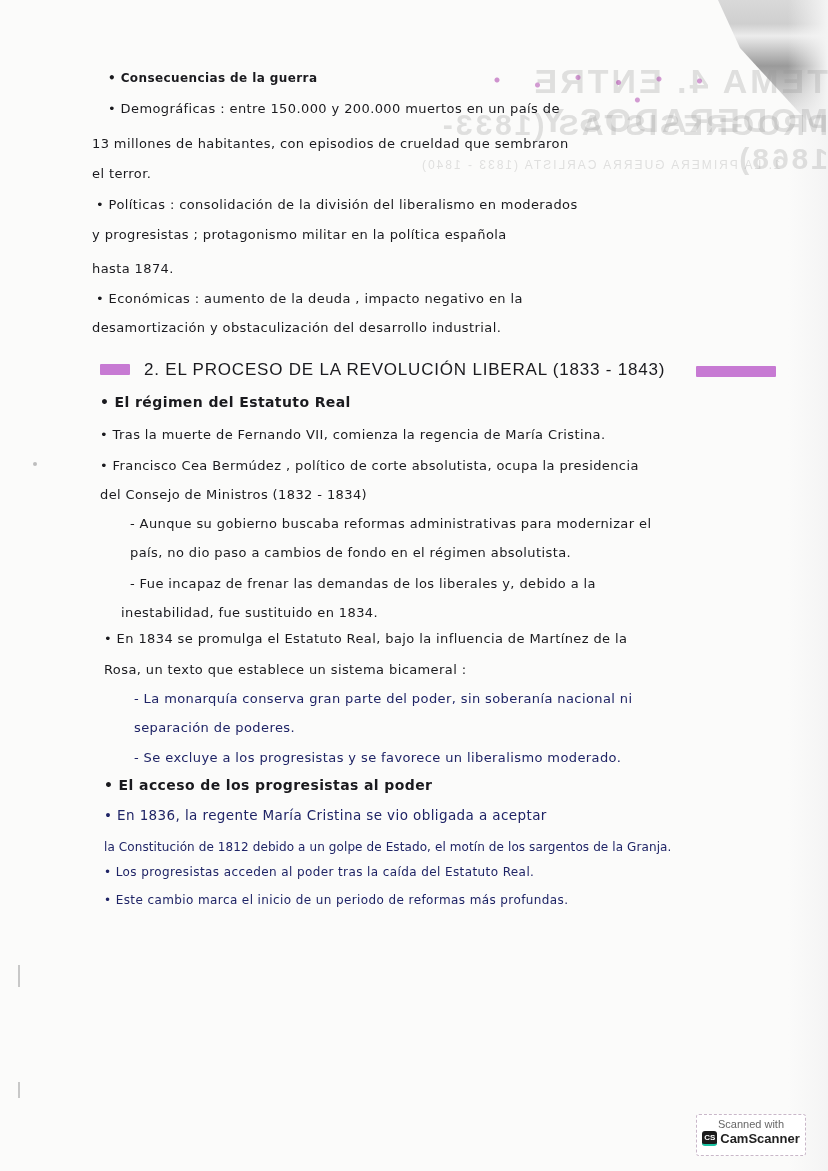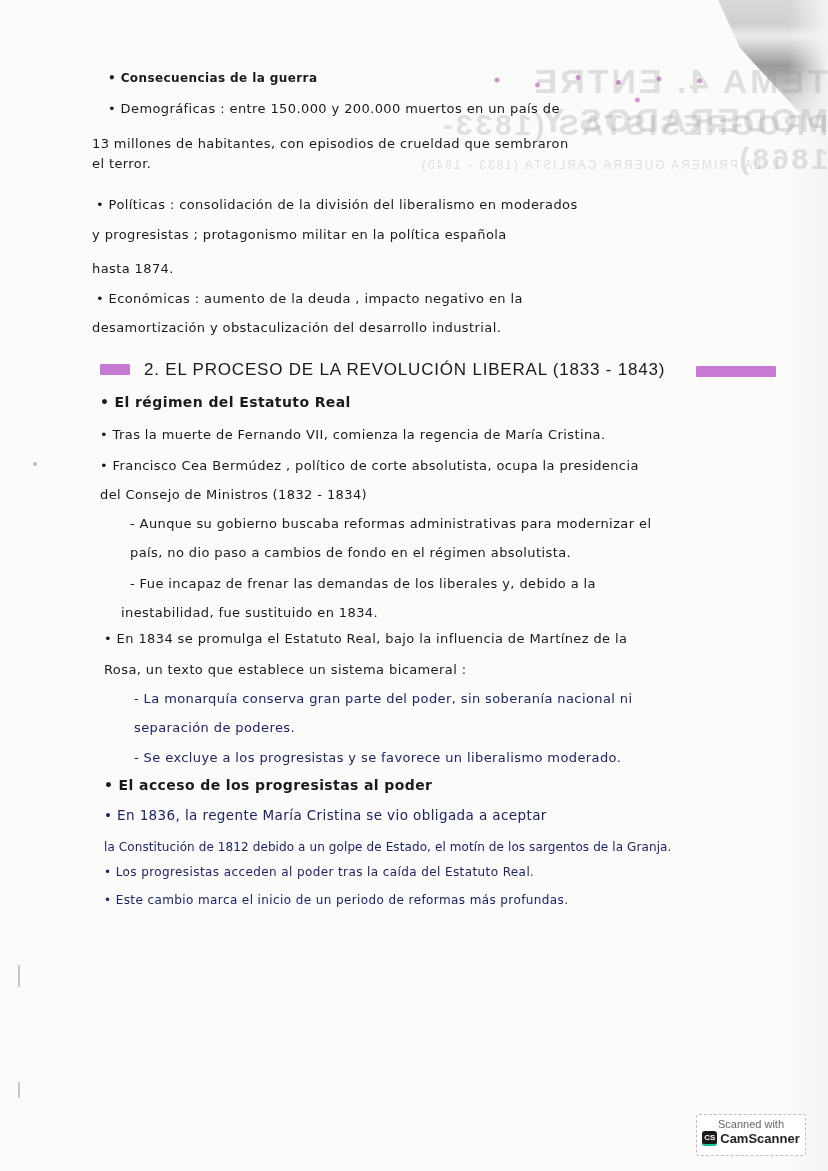--- a/index.html
+++ b/index.html
@@ -173,21 +173,21 @@
 
   <div class="left-mark" style="top:965px;height:22px;"></div>
   <div class="left-mark" style="top:1082px;height:16px;"></div>
   <div class="side-dot"></div>
 
   <div class="content">
 
     <div class="line ink-black bold" style="left:108px;top:71px;font-size:12px;">• Consecuencias de la guerra</div>
     <div class="line ink-black" style="left:108px;top:101px;">• Demográficas : entre 150.000 y 200.000 muertos en un país de</div>
     <div class="line ink-black" style="left:92px;top:136px;">13 millones de habitantes, con episodios de crueldad que sembraron</div>
-    <div class="line ink-black" style="left:92px;top:156px;">el terror.</div>
+    <div class="line ink-black" style="left:92px;top:166px;">el terror.</div>
     <div class="line ink-black" style="left:96px;top:197px;">• Políticas : consolidación de la división del liberalismo en moderados</div>
     <div class="line ink-black" style="left:92px;top:227px;">y progresistas ; protagonismo militar en la política española</div>
     <div class="line ink-black" style="left:92px;top:261px;">hasta 1874.</div>
     <div class="line ink-black" style="left:96px;top:291px;">• Económicas : aumento de la deuda , impacto negativo en la</div>
     <div class="line ink-black" style="left:92px;top:320px;">desamortización y obstaculización del desarrollo industrial.</div>
 
     <div class="heading-row">
       <div class="hl-left"></div>
       <div class="heading-text">2. EL PROCESO DE LA REVOLUCIÓN LIBERAL (1833 - 1843)</div>
       <div class="hl-right"></div>

